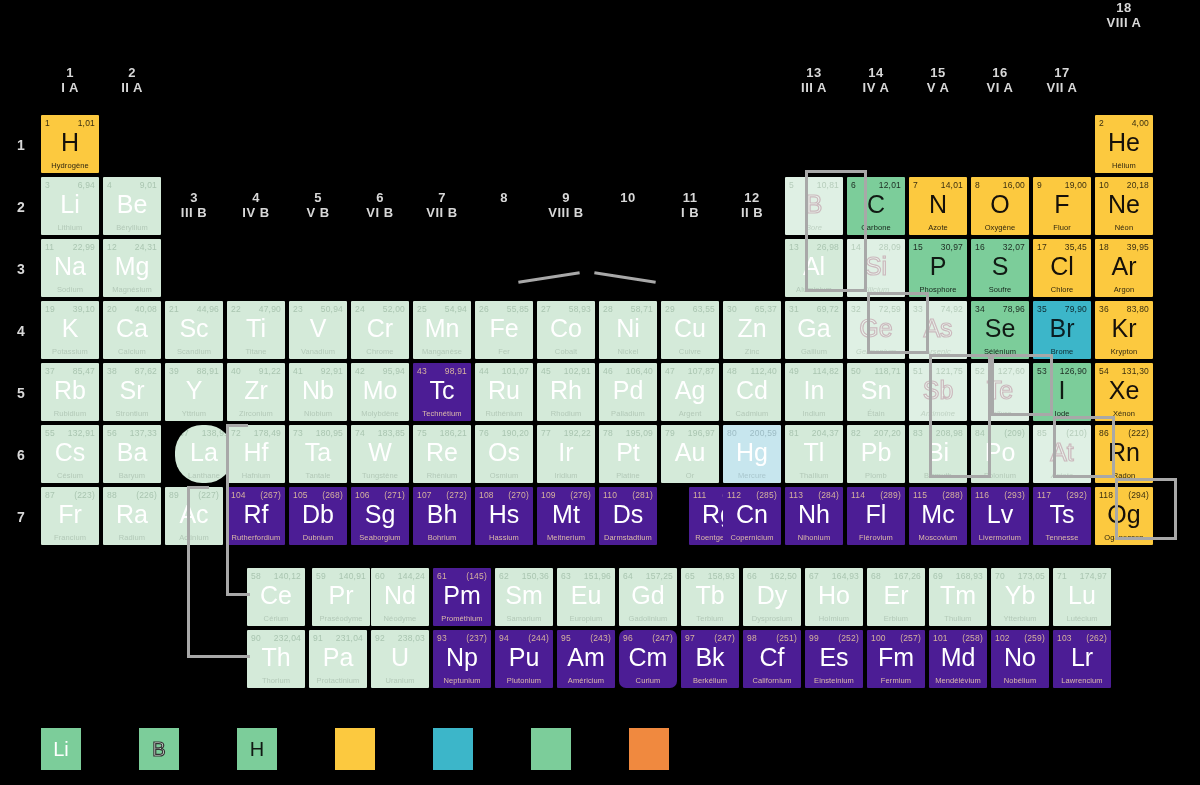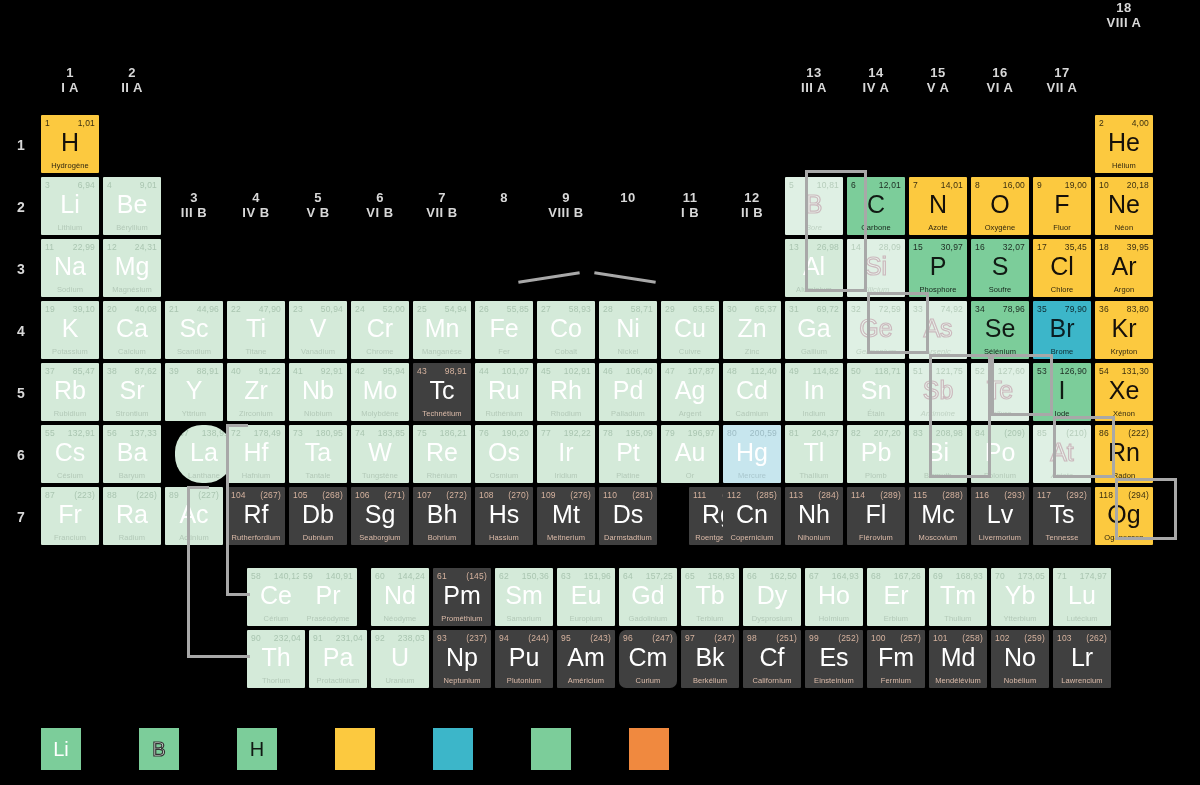--- a/index.html
+++ b/index.html
@@ -41,21 +41,21 @@
   .p-teal  {background:#3cb6c9;}
   .p-teal  .z,.p-teal  .m{color:#0d2a30;}
   .p-teal  .sym{color:#0a1e23;}
   .p-teal  .nm{color:#0d2a30;}
 
   .p-blue  {background:#c7e6ee;}
   .p-blue  .z,.p-blue  .m{color:#9dbcc4;}
   .p-blue  .sym{color:#ffffff;}
   .p-blue  .nm{color:#aac7ce;}
 
-  .p-peach {background:#404040;}
+  .p-peach {background:#4c1d95;}
   .p-peach .z,.p-peach .m{color:#d6b39f;}
   .p-peach .sym{color:#ffffff;}
   .p-peach .nm{color:#ddbcaa;}
 
   
   .grp{position:absolute;width:58px;text-align:center;color:#d8d8d8;
        font-weight:bold;pointer-events:none;}
   .grp .n{font-size:13px;line-height:15px;letter-spacing:.5px;}
   .grp .r{font-size:13px;line-height:16px;letter-spacing:.5px;}
   .per{position:absolute;width:26px;text-align:center;color:#d8d8d8;
@@ -613,21 +613,21 @@
       <span class="m">(294)</span>
       <span class="sym">Og</span>
       <span class="nm">Oganesson</span>
     </div>
     <div class="cell p-mint" style="left: 247px; top: 568px;">
       <span class="z">58</span>
       <span class="m">140,12</span>
       <span class="sym">Ce</span>
       <span class="nm">Cérium</span>
     </div>
-    <div class="cell p-mint" style="left: 299px; top: 568px;">
+    <div class="cell p-mint" style="left: 312px; top: 568px;">
       <span class="z">59</span>
       <span class="m">140,91</span>
       <span class="sym">Pr</span>
       <span class="nm">Praséodyme</span>
     </div>
     <div class="cell p-mint" style="left: 371px; top: 568px;">
       <span class="z">60</span>
       <span class="m">144,24</span>
       <span class="sym">Nd</span>
       <span class="nm">Néodyme</span>

